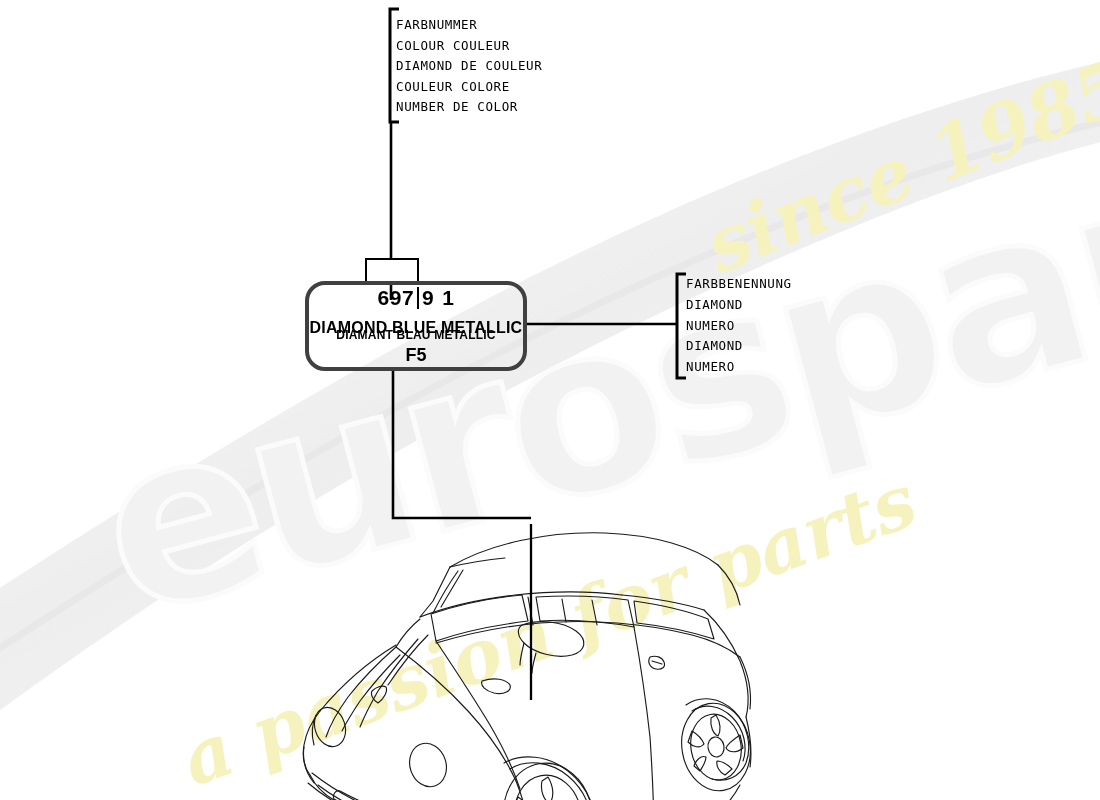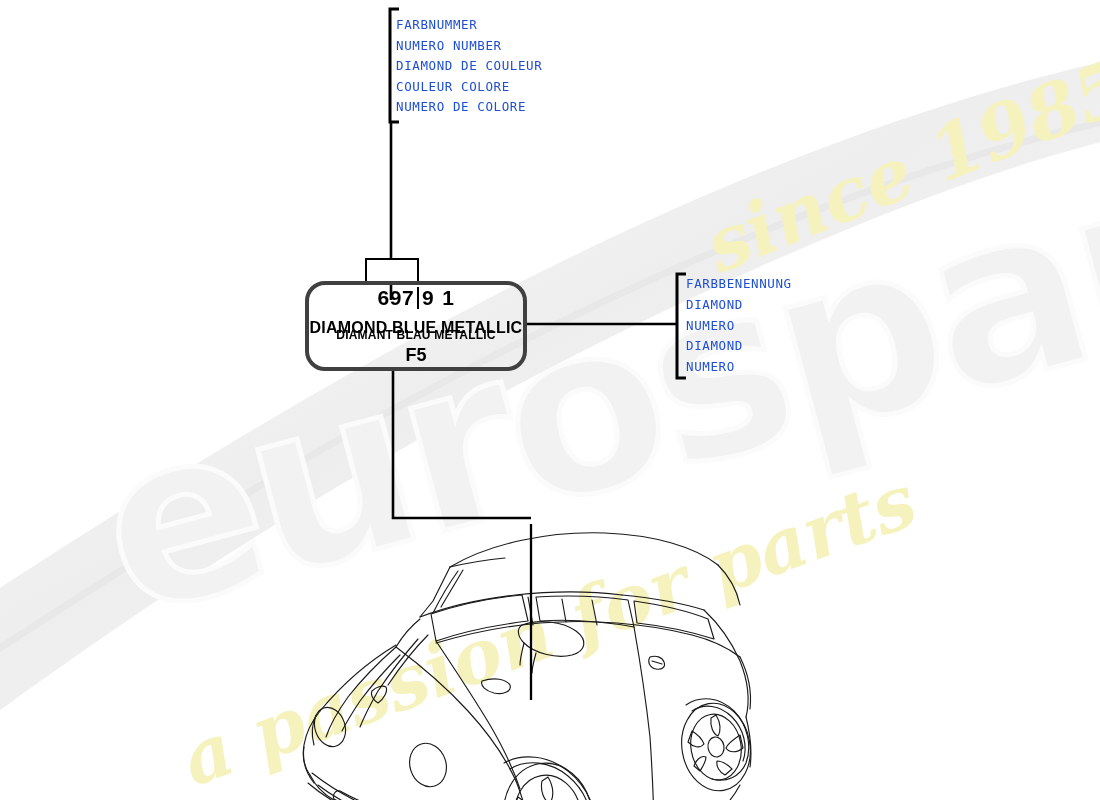--- a/index.html
+++ b/index.html
@@ -55,21 +55,21 @@
 
   
   .legend-block {
     position: absolute;
     z-index: 3;
   }
   .legend-line {
     font-family: "DejaVu Sans Mono", "Liberation Mono", monospace;
     font-size: 12.5px;
     letter-spacing: 0.6px;
-    color: #1d4ed8;
+    color: #000000;
     white-space: nowrap;
     line-height: 20.6px;
     height: 20.6px;
   }
   #legend-top {
     left: 396px;
     top: 15px;
   }
   #legend-right {
     left: 686px;
@@ -348,24 +348,24 @@
         <span class="seg" id="plate-num-3">1</span>
       </div>
       <div class="plate-row" id="plate-name-en">DIAMOND BLUE METALLIC</div>
       <div class="plate-row" id="plate-name-de">DIAMANT BLAU METALLIC</div>
       <div class="plate-row" id="plate-code">F5</div>
     </div>
   </div>
 
   <div class="legend-block" id="legend-top">
     <div class="legend-line">FARBNUMMER</div>
-    <div class="legend-line">NUMERO NUMBER</div>
+    <div class="legend-line">COLOUR COULEUR</div>
     <div class="legend-line">DIAMOND DE COULEUR</div>
     <div class="legend-line">COULEUR COLORE</div>
-    <div class="legend-line">NUMERO DE  COLORE</div>
+    <div class="legend-line">NUMBER DE  COLOR</div>
   </div>
 
   <div class="legend-block" id="legend-right">
     <div class="legend-line">FARBBENENNUNG</div>
     <div class="legend-line">DIAMOND</div>
     <div class="legend-line">NUMERO</div>
     <div class="legend-line">DIAMOND</div>
     <div class="legend-line">NUMERO</div>
   </div>
 

